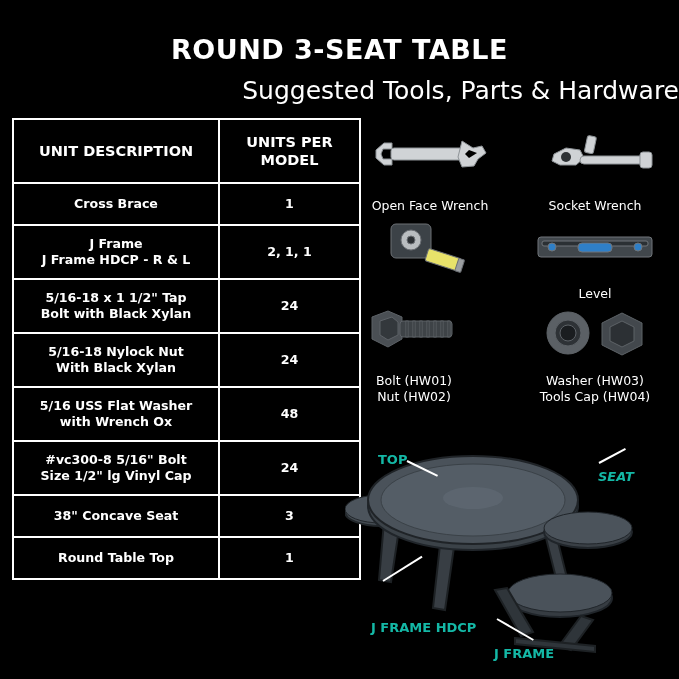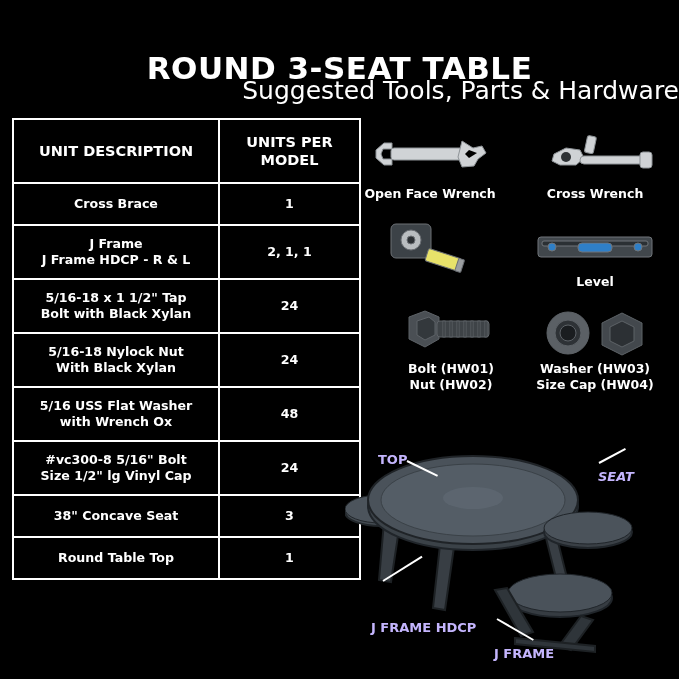--- a/index.html
+++ b/index.html
@@ -13,25 +13,25 @@
     height: 679px;
     background: #000000;
     color: #ffffff;
     font-family: "DejaVu Sans", sans-serif;
     overflow: hidden;
   }
 
   
   #title {
     position: absolute;
-    top: 50px;
+    top: 34px;
     left: 0;
     width: 679px;
     text-align: center;
-    font-size: 31px;
+    font-size: 27px;
     font-weight: bold;
     letter-spacing: 0.5px;
     color: #ffffff;
   }
   #subtitle {
     position: absolute;
     top: 76px;
     left: 0;
     width: 679px;
     text-align: right;
@@ -73,45 +73,45 @@
   .r-1line { height: 42px; padding-left: 24px; }
   .r-2line { height: 54px; }
 
   
   .tool-cell {
     position: absolute;
     text-align: center;
   }
   .tool-label {
     font-size: 12.5px;
-    font-weight: bold;
+    font-weight: normal;
     color: #ffffff;
     line-height: 1.25;
-    margin-top: 0;
+    margin-top: 12px;
   }
   .tool-art {
     height: 56px;
     display: flex;
     align-items: center;
     justify-content: center;
   }
 
   
   #product {
     position: absolute;
     left: 345px;
     top: 440px;
     width: 330px;
     height: 235px;
   }
   .callout {
     position: absolute;
     font-size: 13px;
     font-weight: bold;
-    color: #c4b5fd;
+    color: #14b8a6;
     white-space: nowrap;
   }
   .leader {
     position: absolute;
     background: #ffffff;
     height: 2px;
     transform-origin: left center;
   }
 </style>
 </head>
@@ -202,21 +202,21 @@
       <svg width="130" height="52" viewBox="0 0 130 52">
         <g fill="#cfd2d5" stroke="#8d9296" stroke-width="1">
           <rect x="56" y="4" width="9" height="17" rx="2" transform="rotate(12 60 12)"></rect>
           <path d="M24 22 L36 16 L50 18 L54 26 L46 33 L30 33 L22 29 Z"></path>
           <rect x="50" y="24" width="66" height="8" rx="4"></rect>
           <rect x="110" y="20" width="12" height="16" rx="3"></rect>
           <circle cx="36" cy="25" r="5" fill="#2e3235" stroke="none"></circle>
         </g>
       </svg>
     </div>
-    <div class="tool-label">Cross Wrench</div>
+    <div class="tool-label">Socket Wrench</div>
   </div>
 
   <div class="tool-cell" style="left:355px; top:218px; width:150px;">
     <div class="tool-art">
       <svg width="110" height="56" viewBox="0 0 110 56">
         <g stroke="#6c7075" stroke-width="1">
           <rect x="16" y="6" width="40" height="34" rx="5" fill="#3c4247"></rect>
           <circle cx="36" cy="22" r="10" fill="#b9bdc0"></circle>
           <circle cx="36" cy="22" r="4" fill="#2c3034"></circle>
           <rect x="52" y="30" width="34" height="13" rx="2" fill="#e8e26a" transform="rotate(18 52 36)"></rect>
@@ -234,21 +234,21 @@
           <rect x="12" y="16" width="106" height="5" rx="2" fill="#2b3034"></rect>
           <rect x="48" y="18" width="34" height="9" rx="4" fill="#2f7fc7"></rect>
           <circle cx="22" cy="22" r="4" fill="#2f7fc7"></circle>
           <circle cx="108" cy="22" r="4" fill="#2f7fc7"></circle>
         </g>
       </svg>
     </div>
     <div class="tool-label">Level</div>
   </div>
 
-  <div class="tool-cell" style="left:376px; top:305px; width:150px;">
+  <div class="tool-cell" style="left:339px; top:305px; width:150px;">
     <div class="tool-art">
       <svg width="120" height="56" viewBox="0 0 120 56">
         <g stroke="#5d6267" stroke-width="1">
           <path d="M18 12 L34 6 L48 12 L48 34 L34 42 L18 34 Z" fill="#4a4f54"></path>
           <path d="M26 16 L38 12 L44 17 L44 30 L34 35 L26 30 Z" fill="#33383c"></path>
           <rect x="46" y="16" width="52" height="16" rx="3" fill="#3e4347"></rect>
           <g fill="#2b2f33">
             <rect x="52" y="16" width="2" height="16"></rect>
             <rect x="59" y="16" width="2" height="16"></rect>
             <rect x="66" y="16" width="2" height="16"></rect>
@@ -273,21 +273,21 @@
           <circle cx="38" cy="26" r="21" fill="#5b6065"></circle>
           <circle cx="38" cy="26" r="13" fill="#2e3236"></circle>
           <circle cx="38" cy="26" r="8" fill="#1a1d20"></circle>
           <path d="M92 6 L112 16 L112 38 L92 48 L72 38 L72 16 Z" fill="#43484d"></path>
           <path d="M92 14 L104 20 L104 34 L92 40 L80 34 L80 20 Z" fill="#2c3034"></path>
         </g>
       </svg>
     </div>
     <div class="tool-label">
       <span>Washer (HW03)</span><br>
-      <span>Size Cap (HW04)</span>
+      <span>Tools Cap (HW04)</span>
     </div>
   </div>
 
   <div id="product">
     <svg width="330" height="235" viewBox="0 0 330 235">
 
       <g stroke="#1d2124" stroke-width="2" fill="#383e44">
         <path d="M40 70 L34 140 L46 142 L56 76 Z"></path>
         <path d="M196 78 L214 150 L224 146 L206 74 Z"></path>
         <path d="M96 96 L88 168 L100 170 L110 100 Z"></path>

